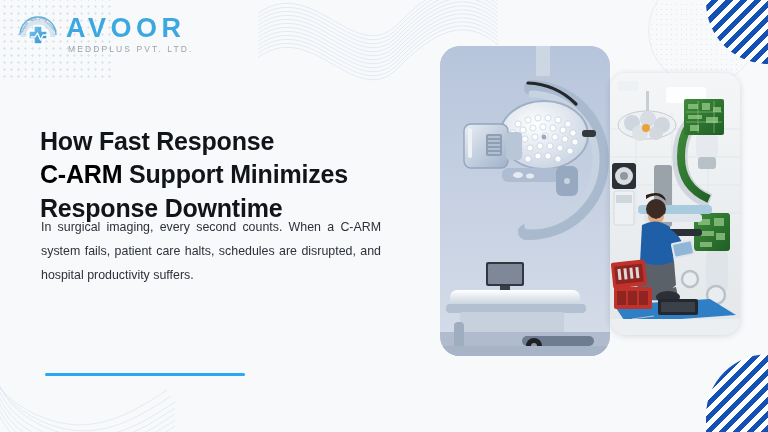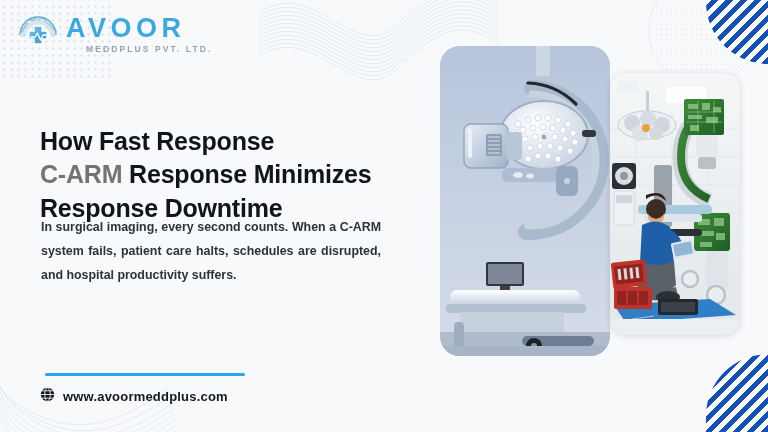--- a/index.html
+++ b/index.html
@@ -37,36 +37,35 @@
 
   
   .logo { position:absolute; left:14px; top:9px; display:flex; align-items:center; gap:4px; }
   .logo-badge { position:relative; width:48px; height:48px; flex:none; }
   .logo-word { line-height:1; padding-top:2px; }
   .brand {
     font-size:27px; font-weight:700; letter-spacing:4.5px;
     color:#3ba9e0; display:block;
   }
   .brand-sub {
-    font-size:8.5px; font-weight:700; letter-spacing:2.1px;
-    color:#9aa3ad; display:block; margin-top:3px; margin-left:20px;
+    font-size:8.5px; font-weight:400; letter-spacing:2.1px;
+    color:#9aa3ad; display:block; margin-top:3px; margin-left:2px;
   }
 
   
   .headline {
     position:absolute; left:40px; top:125px; width:360px;
     font-size:25px; font-weight:700; line-height:1.33;
     color:#111418; letter-spacing:-.2px;
   }
-  .headline .accent { color:#737373; }
+  .headline .accent { color:#000000; }
   .body-copy {
     position:absolute; left:41px; top:216px; width:340px;
     font-size:12.4px; line-height:1.92; color:#2d3239;
     text-align:justify;
-    font-weight:bold;
   }
 
   
   .rule { position:absolute; left:45px; top:373px; width:200px; height:3px;
           background:#29a8f5; border-radius:2px; }
   .footer { position:absolute; left:40px; top:387px; display:flex; align-items:center; gap:8px; }
   .footer-url { font-size:13px; font-weight:700; color:#14181d; letter-spacing:.2px; }
 
   
   .card-main {
@@ -152,41 +151,27 @@
       </svg>
     </div>
     <div class="logo-word">
       <span class="brand">AVOOR</span>
       <span class="brand-sub">MEDDPLUS PVT. LTD.</span>
     </div>
   </div>
 
   <h1 class="headline">
     <span>How Fast Response</span><br>
-    <span class="accent">C-ARM</span><span> Response Minimizes</span><br>
+    <span class="accent">C-ARM</span><span> Support Minimizes</span><br>
     <span>Response Downtime</span>
   </h1>
 
   <p class="body-copy">In surgical imaging, every second counts. When a C-ARM system fails, patient care halts, schedules are disrupted, and hospital productivity suffers.</p>
 
   <div class="rule"></div>
-  <div class="footer">
-    <span>
-      <svg viewBox="0 0 18 18" width="15" height="15" aria-hidden="true">
-        <circle cx="9" cy="9" r="8" fill="#14181d"></circle>
-        <g fill="none" stroke="#ffffff" stroke-width="1">
-          <ellipse cx="9" cy="9" rx="3.3" ry="8"></ellipse>
-          <line x1="1" y1="9" x2="17" y2="9"></line>
-          <line x1="2.3" y1="4.6" x2="15.7" y2="4.6"></line>
-          <line x1="2.3" y1="13.4" x2="15.7" y2="13.4"></line>
-        </g>
-      </svg>
-    </span>
-    <span class="footer-url">www.avoormeddplus.com</span>
-  </div>
 
   <div class="card-main">
     <svg viewBox="0 0 170 310" width="170" height="310" aria-hidden="true">
       <defs>
         <linearGradient id="wallg" x1="0" y1="0" x2="0" y2="1">
           <stop offset="0" stop-color="#b7c5dc"></stop>
             <stop offset="1" stop-color="#d6dde9"></stop>
         </linearGradient>
         <linearGradient id="armg" x1="0" y1="0" x2="1" y2="1">
           <stop offset="0" stop-color="#e9eef5"></stop>

